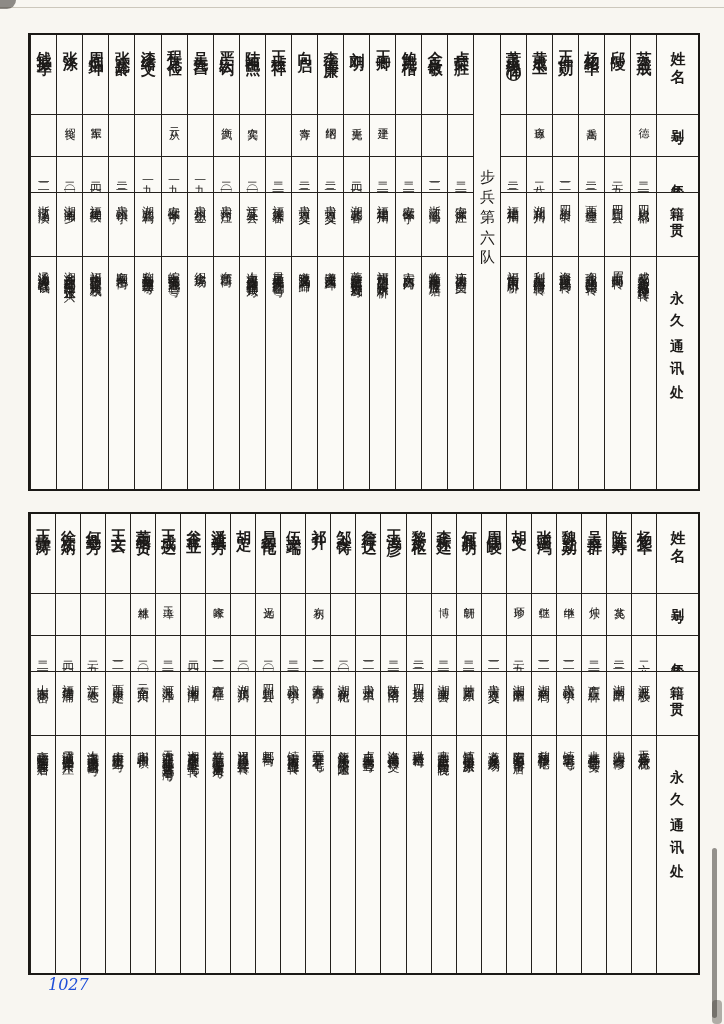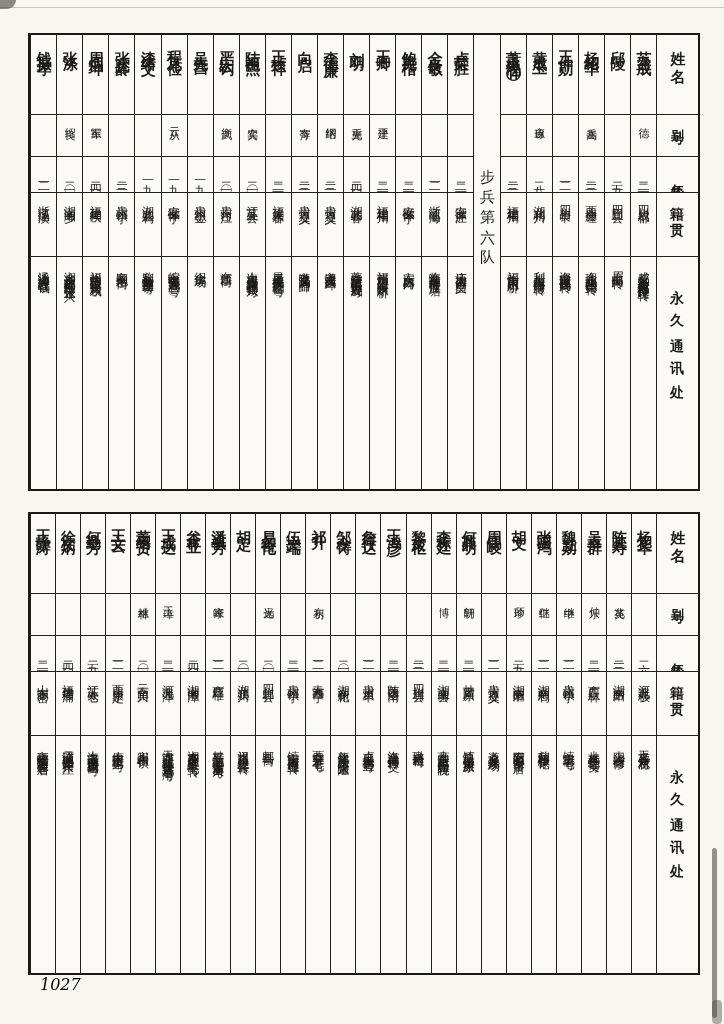--- a/index.html
+++ b/index.html
@@ -43,23 +43,23 @@
   .header-col .vtext{font-weight:bold;}
   .header-col .name  .vtext{font-size:15px; letter-spacing:18px;}
   .header-col .alias .vtext{font-size:13px; letter-spacing:3px;}
   .header-col .age   .vtext{font-size:13px; letter-spacing:1px;}
   .header-col .native.cell .vtext{font-size:14px; letter-spacing:16px;}
   .header-col .addr  .vtext{font-size:14px; letter-spacing:24px; padding-top:16px;}
 
   .divider-text{font-size:15px; letter-spacing:20px; padding-top:122px;}
 
   .page-number{
-    position:absolute; left:40px; top:975px;
+    position:absolute; left:48px; top:975px;
     font-family:"DejaVu Serif",serif; font-style:italic;
-    font-size:16px; color:#000000;
+    font-size:16px; color:#1d4ed8;
   }
 </style>
 </head>
 <body>
 
 <div class="page">
   <div class="edge-top"></div>
   <div class="smudge-tl"></div>
   <div class="smudge-right"></div>
   <div class="smudge-br"></div>

